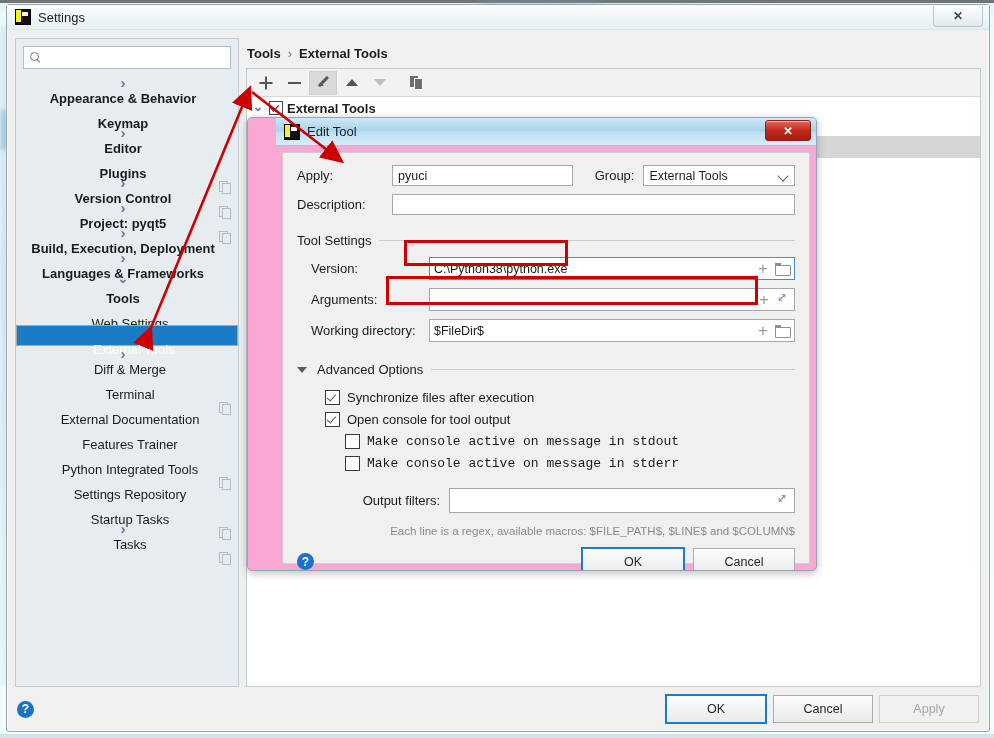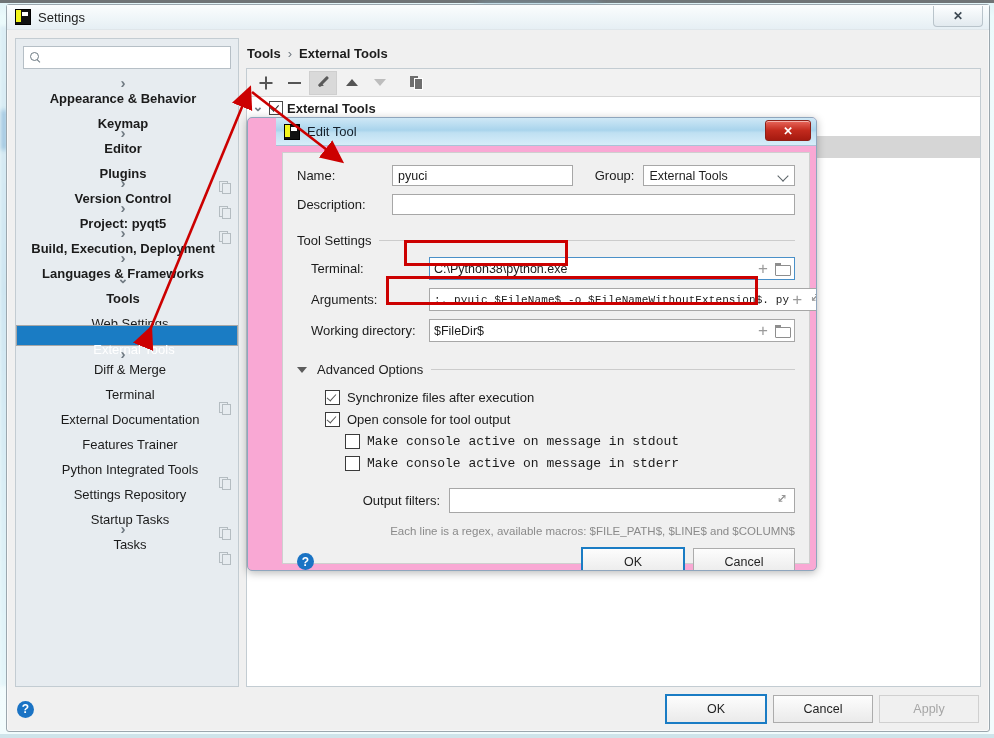--- a/index.html
+++ b/index.html
@@ -544,55 +544,54 @@
   <div class="dlg">
     <div class="dlg-title">
       <span class="pc-icon"></span>
       <span class="dlg-title-text">Edit Tool</span>
       <div class="dlg-close">✕</div>
     </div>
 
     <div class="dlg-inner">
 
       <div class="row">
-        <span class="lbl w95">Name:</span>
+        <span class="lbl w95">Apply:</span>
         <input class="inp" style="width: 197px;" type="text" value="pyuci">
         <span class="lbl" style="margin-left:22px;margin-right:9px">Group:</span>
         <div class="sel" style="width:165px">
           <span>External Tools</span>
           <span class="cv"></span>
         </div>
       </div>
 
       <div class="row">
         <span class="lbl w95">Description:</span>
         <input class="inp" style="flex: 1 1 0%;" type="text" value="">
       </div>
 
       <div class="sectitle" style="margin-top:10px">
         <span class="txt">Tool Settings</span>
         <span class="line"></span>
       </div>
 
       <div class="row">
-        <span class="lbl w132" style="padding-left:14px;box-sizing:border-box">Terminal:</span>
+        <span class="lbl w132" style="padding-left:14px;box-sizing:border-box">Version:</span>
         <div class="field-wrap">
           <div class="field-blue">
             <span class="field-val">C:\Python38\python.exe</span>
             <span class="fld-plus">+</span>
             <span class="fld-folder"></span>
           </div>
         </div>
       </div>
 
       <div class="row">
         <span class="lbl w132" style="padding-left:14px;box-sizing:border-box">Arguments:</span>
         <div class="field-wrap">
           <div class="field-plain">
-            <span class="field-val mono">:. pyuic  $FileName$ -o $FileNameWithoutExtension$. py</span>
             <span class="fld-plus">+</span>
             <span class="fld-expand"></span>
           </div>
         </div>
       </div>
 
       <div class="row">
         <span class="lbl w132" style="padding-left:14px;box-sizing:border-box">Working directory:</span>
         <div class="field-wrap">
           <div class="field-plain">

